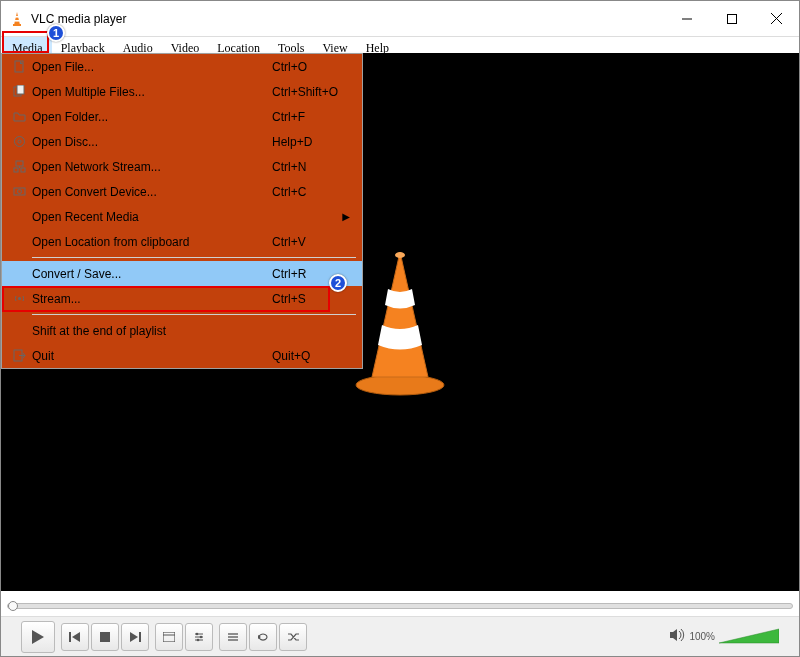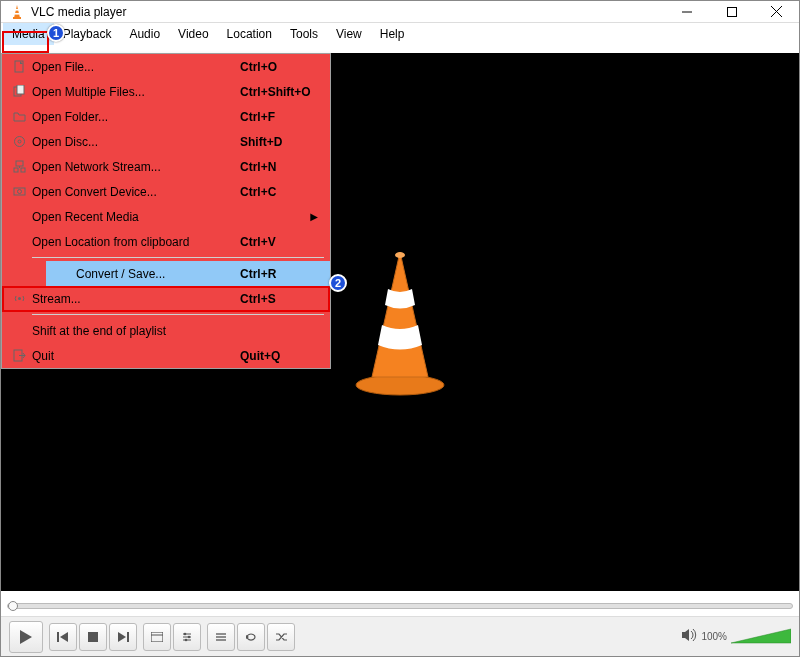--- a/index.html
+++ b/index.html
@@ -1,43 +1,43 @@
 <!DOCTYPE html>
 <html><head>
 <meta charset="utf-8">
 <style>
   * { box-sizing: border-box; margin: 0; padding: 0; font-family: "Segoe UI", Tahoma, sans-serif; }
   body { width: 800px; height: 657px; background: #fff; position: relative; overflow: hidden; border: 1px solid #888; }
   
-  .titlebar { height: 22px; display: flex; align-items: center; padding: 0 0 0 8px; background: #fff; border-bottom: 1px solid #ddd; }
+  .titlebar { height: 36px; display: flex; align-items: center; padding: 0 0 0 8px; background: #fff; border-bottom: 1px solid #ddd; }
   .titlebar .app-icon { width: 16px; height: 16px; margin-right: 6px; }
   .titlebar .title { font-size: 12px; flex: 1; }
   .titlebar .win-controls { display: flex; }
   .titlebar .win-btn { width: 45px; height: 29px; display: flex; align-items: center; justify-content: center; font-size: 14px; }
   
   .menubar { height: 22px; display: flex; align-items: stretch; padding: 0 2px; font-size: 12px; background: #fff; gap: 0; }
-  .menubar .menu-item { padding: 3px 9px; cursor: default; display: flex; align-items: center; }
+  .menubar .menu-item { padding: 3px 9px; cursor: default; display: flex; align-items: center; font-family: Liberation Serif, serif; }
   .menubar .menu-item.active { background: #cce8ff; }
   
   .video-area { position: absolute; top: 52px; left: 0; right: 0; bottom: 65px; background: #000; display: flex; align-items: center; justify-content: center; }
   
-  .dropdown { position: absolute; top: 52px; left: 0; width: 330px; background: #ef4444; border: 1px solid #a0a0a0; box-shadow: 2px 2px 4px rgba(0,0,0,0.2); font-size: 12px; z-index: 10; }
+  .dropdown { position: absolute; top: 52px; left: 0; width: 362px; background: #c2410c; border: 1px solid #a0a0a0; box-shadow: 2px 2px 4px rgba(0,0,0,0.2); font-size: 12px; z-index: 10; }
   .dropdown .row { display: flex; align-items: center; height: 25px; padding: 0 10px 0 6px; cursor: default; position: relative; }
-  .dropdown .row.highlight { background: #91c9f7; margin-left: 44px; }
+  .dropdown .row.highlight { background: #91c9f7; }
   .dropdown .ico { width: 22px; display: flex; justify-content: center; align-items: center; color: #555; font-size: 12px; }
   .dropdown .lbl { flex: 1; padding-left: 2px; }
-  .dropdown .sc { width: 80px; text-align: left; font-weight: bold; }
+  .dropdown .sc { width: 80px; text-align: left; }
   .dropdown .sep { height: 1px; background: #d0d0d0; margin: 3px 6px 3px 30px; }
   .dropdown .submenu-arrow { position: absolute; right: 12px; font-size: 10px; }
   
   .seekbar { position: absolute; left: 6px; right: 6px; bottom: 42px; height: 16px; display: flex; align-items: center; }
   .seekbar .track { flex: 1; height: 6px; background: #e0e0e0; border: 1px solid #bbb; border-radius: 3px; position: relative; }
   .seekbar .thumb { position: absolute; left: 0; top: -3px; width: 10px; height: 10px; background: #fafafa; border: 1px solid #888; border-radius: 50%; }
   
-  .controls { position: absolute; left: 0; right: 0; bottom: 0; height: 40px; display: flex; align-items: center; padding: 0 8px; gap: 6px; background: #f0f0f0; border-top: 1px solid #ddd; }
+  .controls { position: absolute; left: 0; right: 0; bottom: 0; height: 40px; display: flex; align-items: center; padding: 0 20px; gap: 6px; background: #f0f0f0; border-top: 1px solid #ddd; }
   .ctrl-btn { width: 28px; height: 28px; border: 1px solid #bbb; border-radius: 3px; background: linear-gradient(#fff,#e8e8e8); display: flex; align-items: center; justify-content: center; font-size: 11px; color: #555; }
   .ctrl-btn.play { width: 34px; height: 32px; font-size: 14px; }
   .ctrl-group { display: flex; gap: 2px; }
   .spacer { flex: 1; }
   .vol { display: flex; align-items: center; gap: 4px; }
   .vol-tri { width: 60px; height: 20px; position: relative; }
   .vol-label { font-size: 10px; color: #555; }
   
   .annot-box-1 { position: absolute; top: 30px; left: 1px; width: 47px; height: 22px; border: 2px solid #e60000; z-index: 20; pointer-events: none; }
   .annot-box-2 { position: absolute; top: 285px; left: 1px; width: 328px; height: 26px; border: 2px solid #e60000; z-index: 20; pointer-events: none; }
@@ -130,21 +130,21 @@
       <span class="sc">Ctrl+F</span>
     </div>
     <div class="row">
       <span class="ico">
         <svg width="13" height="13">
           <circle cx="6.5" cy="6.5" r="5" fill="none" stroke="#666"></circle>
           <circle cx="6.5" cy="6.5" r="1.5" fill="none" stroke="#666"></circle>
         </svg>
       </span>
       <span class="lbl">Open Disc...</span>
-      <span class="sc">Shift+D</span>
+      <span class="sc">Help+D</span>
     </div>
     <div class="row">
       <span class="ico">
         <svg width="13" height="13">
           <rect x="3" y="1" width="7" height="5" fill="none" stroke="#666"></rect>
           <rect x="1" y="8" width="4" height="4" fill="none" stroke="#666"></rect>
           <rect x="8" y="8" width="4" height="4" fill="none" stroke="#666"></rect>
           <line x1="6.5" y1="6" x2="6.5" y2="8" stroke="#666"></line>
         </svg>
       </span>

